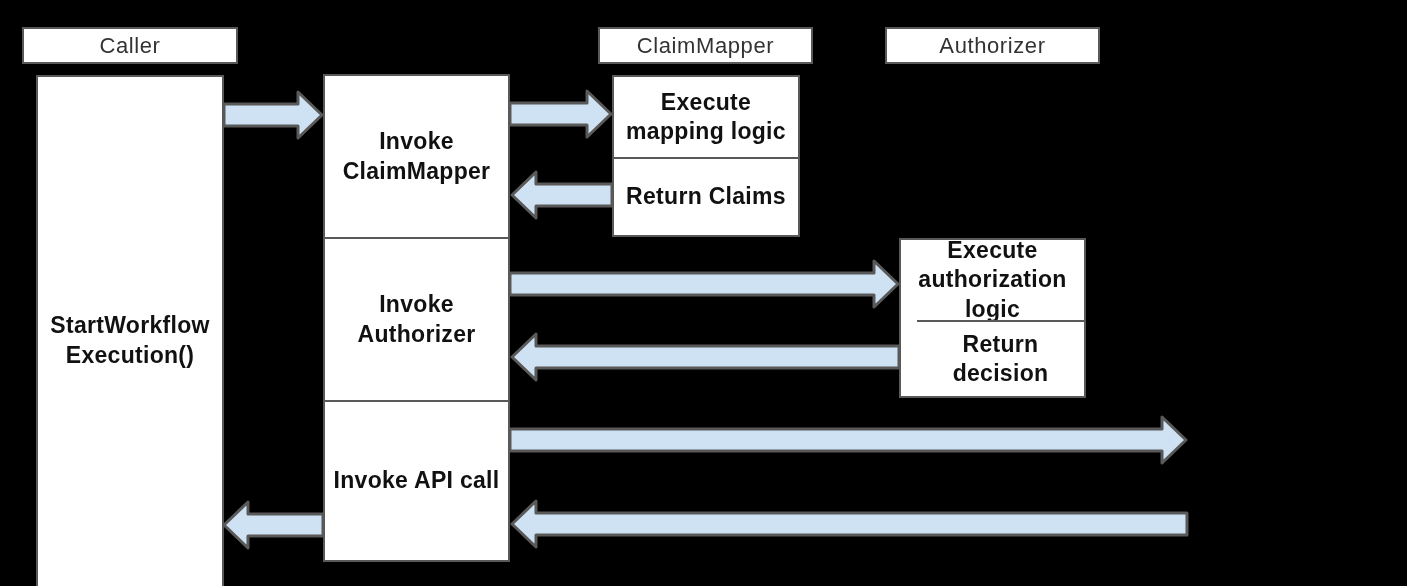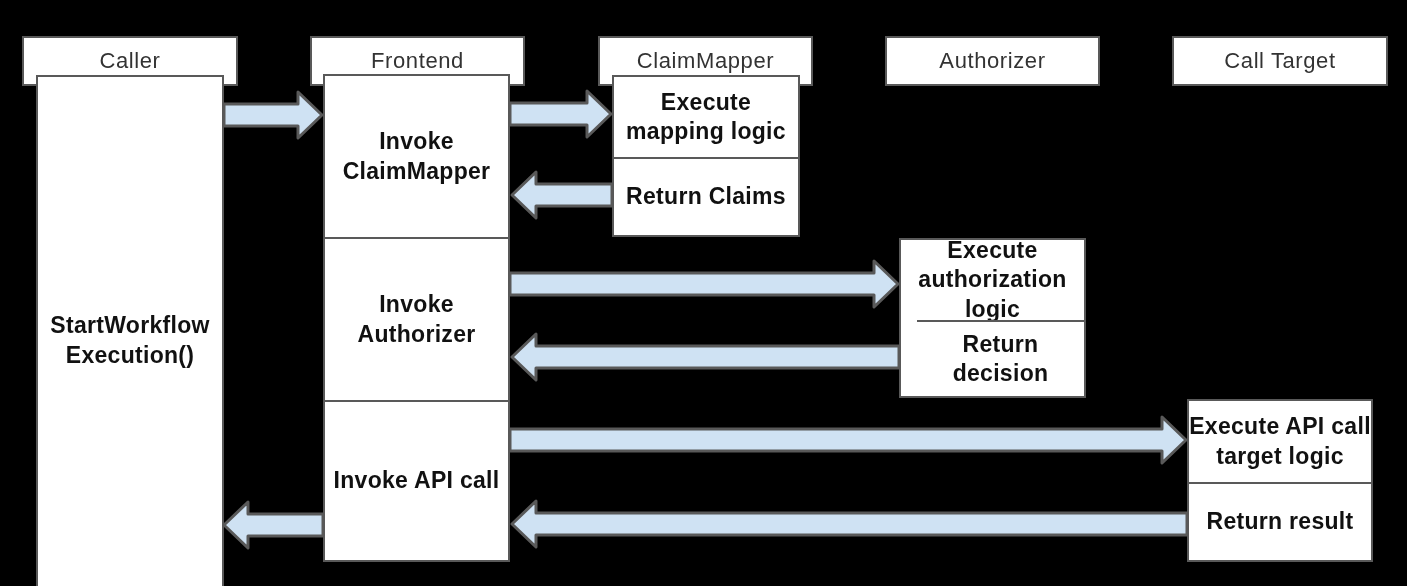--- a/index.html
+++ b/index.html
@@ -14,21 +14,21 @@
   *{margin:0;padding:0;box-sizing:border-box;}
   html,body{background:var(--background);}
   .canvas{
     position:relative;
     width:1407px;height:586px;
     background:var(--background);
     overflow:hidden;
     font-family:"Liberation Sans","DejaVu Sans",sans-serif;
   }
   .lane-header{
-    position:absolute;top:36px;height:50px;
+    position:absolute;top:27px;height:37px;
     background:var(--box-fill);
     border:2px solid var(--box-border);
     display:flex;align-items:center;justify-content:center;
     font-size:22px;font-weight:400;
     color:var(--header-text);
     letter-spacing:0.6px;
   }
   .activation{
     position:absolute;
     background:var(--box-fill);
@@ -58,24 +58,22 @@
     stroke-width:3;
     stroke-linejoin:round;
   }
 </style>
 </head>
 <body>
 
 <div class="canvas">
 
   <div class="lane-header" style="left:22px;width:216px;">Caller</div>
-  <div class="lane-header" style="left:310px;width:215px;">Frontend</div>
   <div class="lane-header" style="left:598px;width:215px;">ClaimMapper</div>
   <div class="lane-header" style="left:885px;width:215px;">Authorizer</div>
-  <div class="lane-header" style="left:1172px;width:216px;">Call Target</div>
 
   <div class="activation" style="left:36px;top:75px;width:188px;height:531px;">
     <div class="cell" style="flex:1;">
       <span class="lbl">StartWorkflow
 Execution()</span>
     </div>
   </div>
 
   <div class="activation" style="left:323px;top:74px;width:187px;height:488px;">
     <div class="cell" style="height:161px;">
@@ -105,29 +103,20 @@
     <div class="cell" style="height:80px;">
       <span class="lbl">Execute
 authorization
 logic</span>
     </div>
     <div class="cell" style="flex:1;margin-left:16px;">
       <span class="lbl">Return decision</span>
     </div>
   </div>
 
-  <div class="activation" style="left:1187px;top:399px;width:186px;height:163px;">
-    <div class="cell" style="height:81px;">
-      <span class="lbl">Execute API call
-target logic</span>
-    </div>
-    <div class="cell" style="flex:1;">
-      <span class="lbl">Return result</span>
-    </div>
-  </div>
 
   <svg class="arrows" width="1407" height="586" viewBox="0 0 1407 586">
     <g>
       <polygon points="224,104 298,104 298,92 322,115 298,138 298,126 224,126"></polygon>
     </g>
     <g>
       <polygon points="510,103 587,103 587,91 611,114 587,137 587,125 510,125"></polygon>
     </g>
     <g>
       <polygon points="612,184 536,184 536,172 512,195 536,218 536,206 612,206"></polygon>

